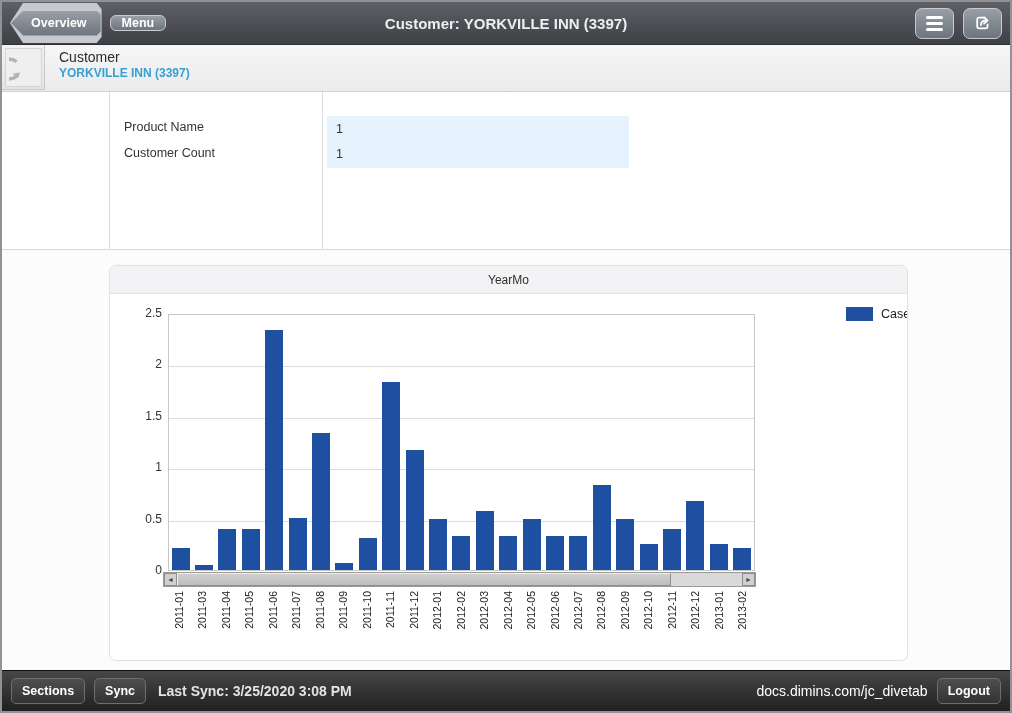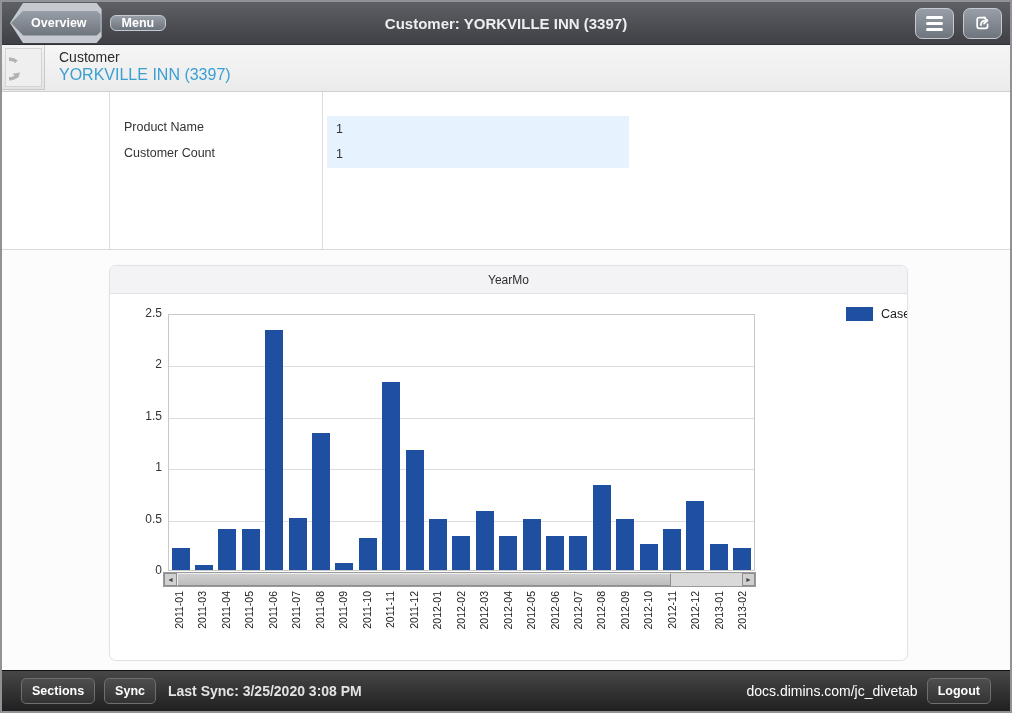--- a/index.html
+++ b/index.html
@@ -18,21 +18,21 @@
   .icon-btn { width:39px; height:31px; background:linear-gradient(#989fa8,#6d747c); border:1px solid #c6cad0; border-radius:7px; display:flex; align-items:center; justify-content:center; cursor:pointer; }
   .hamburger { display:flex; flex-direction:column; gap:3px; }
   .hamburger i { display:block; width:17px; height:3px; background:#fff; border-radius:1.5px; }
 
   
   .subheader { height:47px; flex:0 0 47px; background:linear-gradient(#f6f6f6,#ebebeb); border-bottom:1px solid #cfcfcf; display:flex; align-items:flex-start; }
   .refresh-box { width:43px; height:45px; background:linear-gradient(#f2f2f2,#e4e4e4); border:1px solid #c9c9c9; border-left:none; border-top:none; display:flex; align-items:center; justify-content:center; cursor:pointer; padding:0; }
   .refresh-inner { width:37px; height:39px; border:1px solid #d4d4d4; background:#efefef; display:flex; align-items:center; justify-content:center; }
   .subheader-text { padding:4px 0 0 14px; display:flex; flex-direction:column; justify-content:center; gap:1px; }
   .sh-title { color:#2b2b2b; font-size:14px; }
-  .sh-link { color:#3a9fd1; font-size:16px; text-decoration:none; cursor:pointer; }
+  .sh-link { color:#3a9fd1; font-size:12px; text-decoration:none; cursor:pointer;font-weight:bold; }
 
   
   .form-section { height:158px; flex:0 0 158px; background:#fff; border-bottom:1px solid #d8d8d8; position:relative; }
   .vline { position:absolute; top:0; bottom:0; width:1px; background:#dcdcdc; }
   .vline.v1 { left:107px; } .vline.v2 { left:320px; }
   .form-labels { position:absolute; left:122px; top:22px; }
   .form-label { height:26px; line-height:26px; font-size:12.5px; color:#333; }
   .form-values { position:absolute; left:325px; top:24px; width:302px; height:52px; background:#e6f2fd; padding:1px 0; }
   .form-value { height:25px; line-height:25px; padding-left:9px; font-size:12.5px; color:#333; }
 
@@ -51,21 +51,21 @@
   .scroll-thumb { width:494px; background:linear-gradient(#cfcfcf,#bdbdbd); border:1px solid #8e8e8e; border-top-color:#efefef; border-left-color:#efefef; cursor:grab; }
   .scroll-track { flex:1; background:#d9d9d9; }
   .x-labels { position:absolute; left:58px; top:297px; width:587px; height:58px; display:flex; }
   .xslot { position:relative; width:23.48px; height:58px; }
   .xslot span { position:absolute; left:0; top:0; display:block; width:54px; height:14px; font-size:10.5px; color:#222; text-align:right; white-space:nowrap; transform:translate(5px,54px) rotate(-90deg); transform-origin:left top; }
   .legend { position:absolute; left:688px; top:13px; display:flex; align-items:center; gap:8px;margin-left:48px; }
   .legend-swatch { width:27px; height:14px; background:#1f4fa0; display:inline-block; }
   .legend-label { font-size:12.5px; color:#222; }
 
   
-  .bottombar { height:41px; flex:0 0 41px; background:linear-gradient(#474747,#202020); border-top:1px solid #101010; display:flex; align-items:center; padding:0 19px; gap:9px; }
+  .bottombar { height:41px; flex:0 0 41px; background:linear-gradient(#474747,#202020); border-top:1px solid #101010; display:flex; align-items:center; padding:0 9px; gap:9px; }
   .bb-btn { background:linear-gradient(#4e4e4e,#333); border:1px solid #6e6e6e; border-radius:5px; color:#fff; font-weight:bold; font-size:12.5px; padding:5px 10px; cursor:pointer; font-family:inherit; }
   .bb-text { color:#e3e3e3; font-weight:bold; font-size:14px; margin-left:3px; }
   .bb-spacer { flex:1; }
   .bb-url { color:#fff; font-weight:normal; font-size:14px; }
 </style>
 </head>
 <body>
 
 <div class="page">
 

